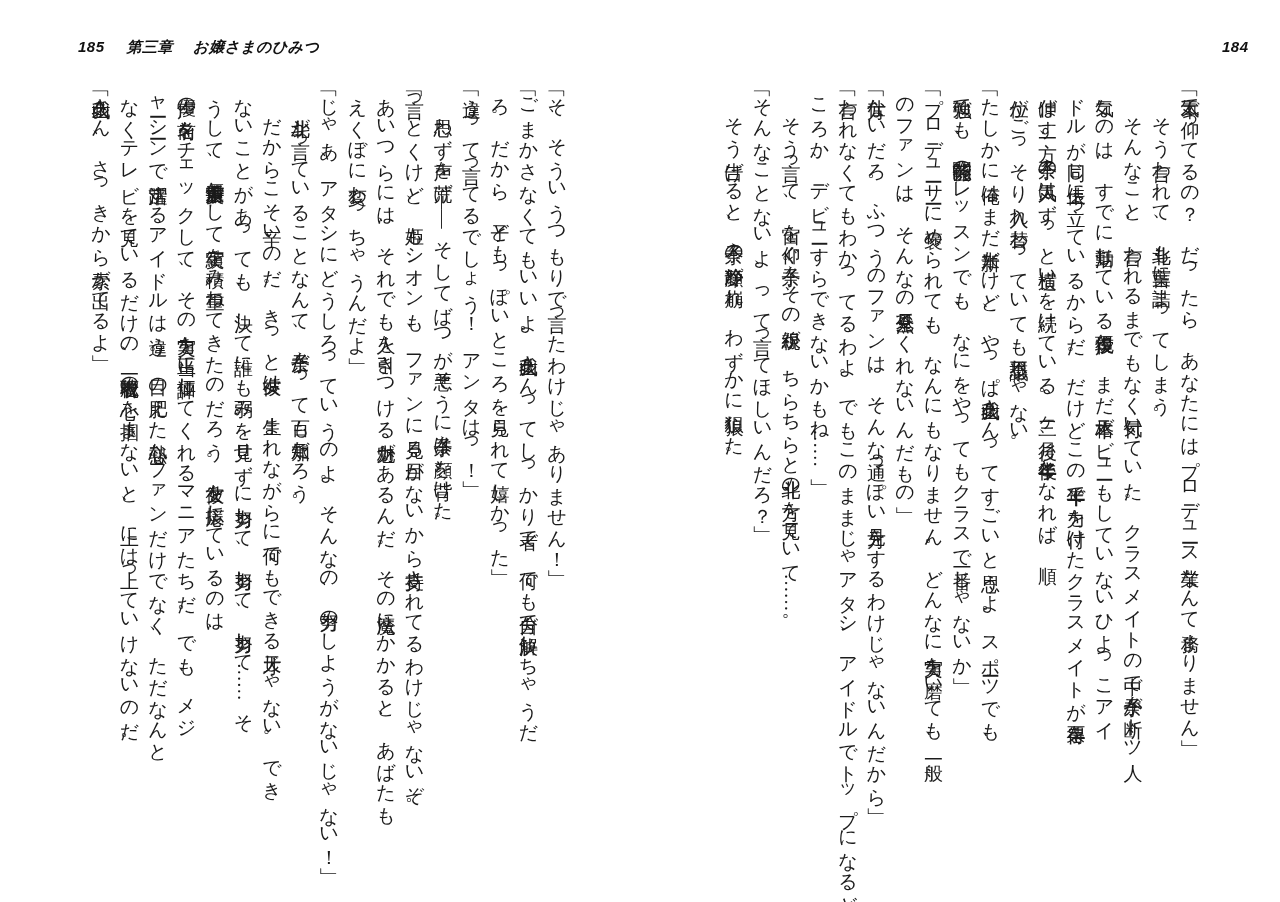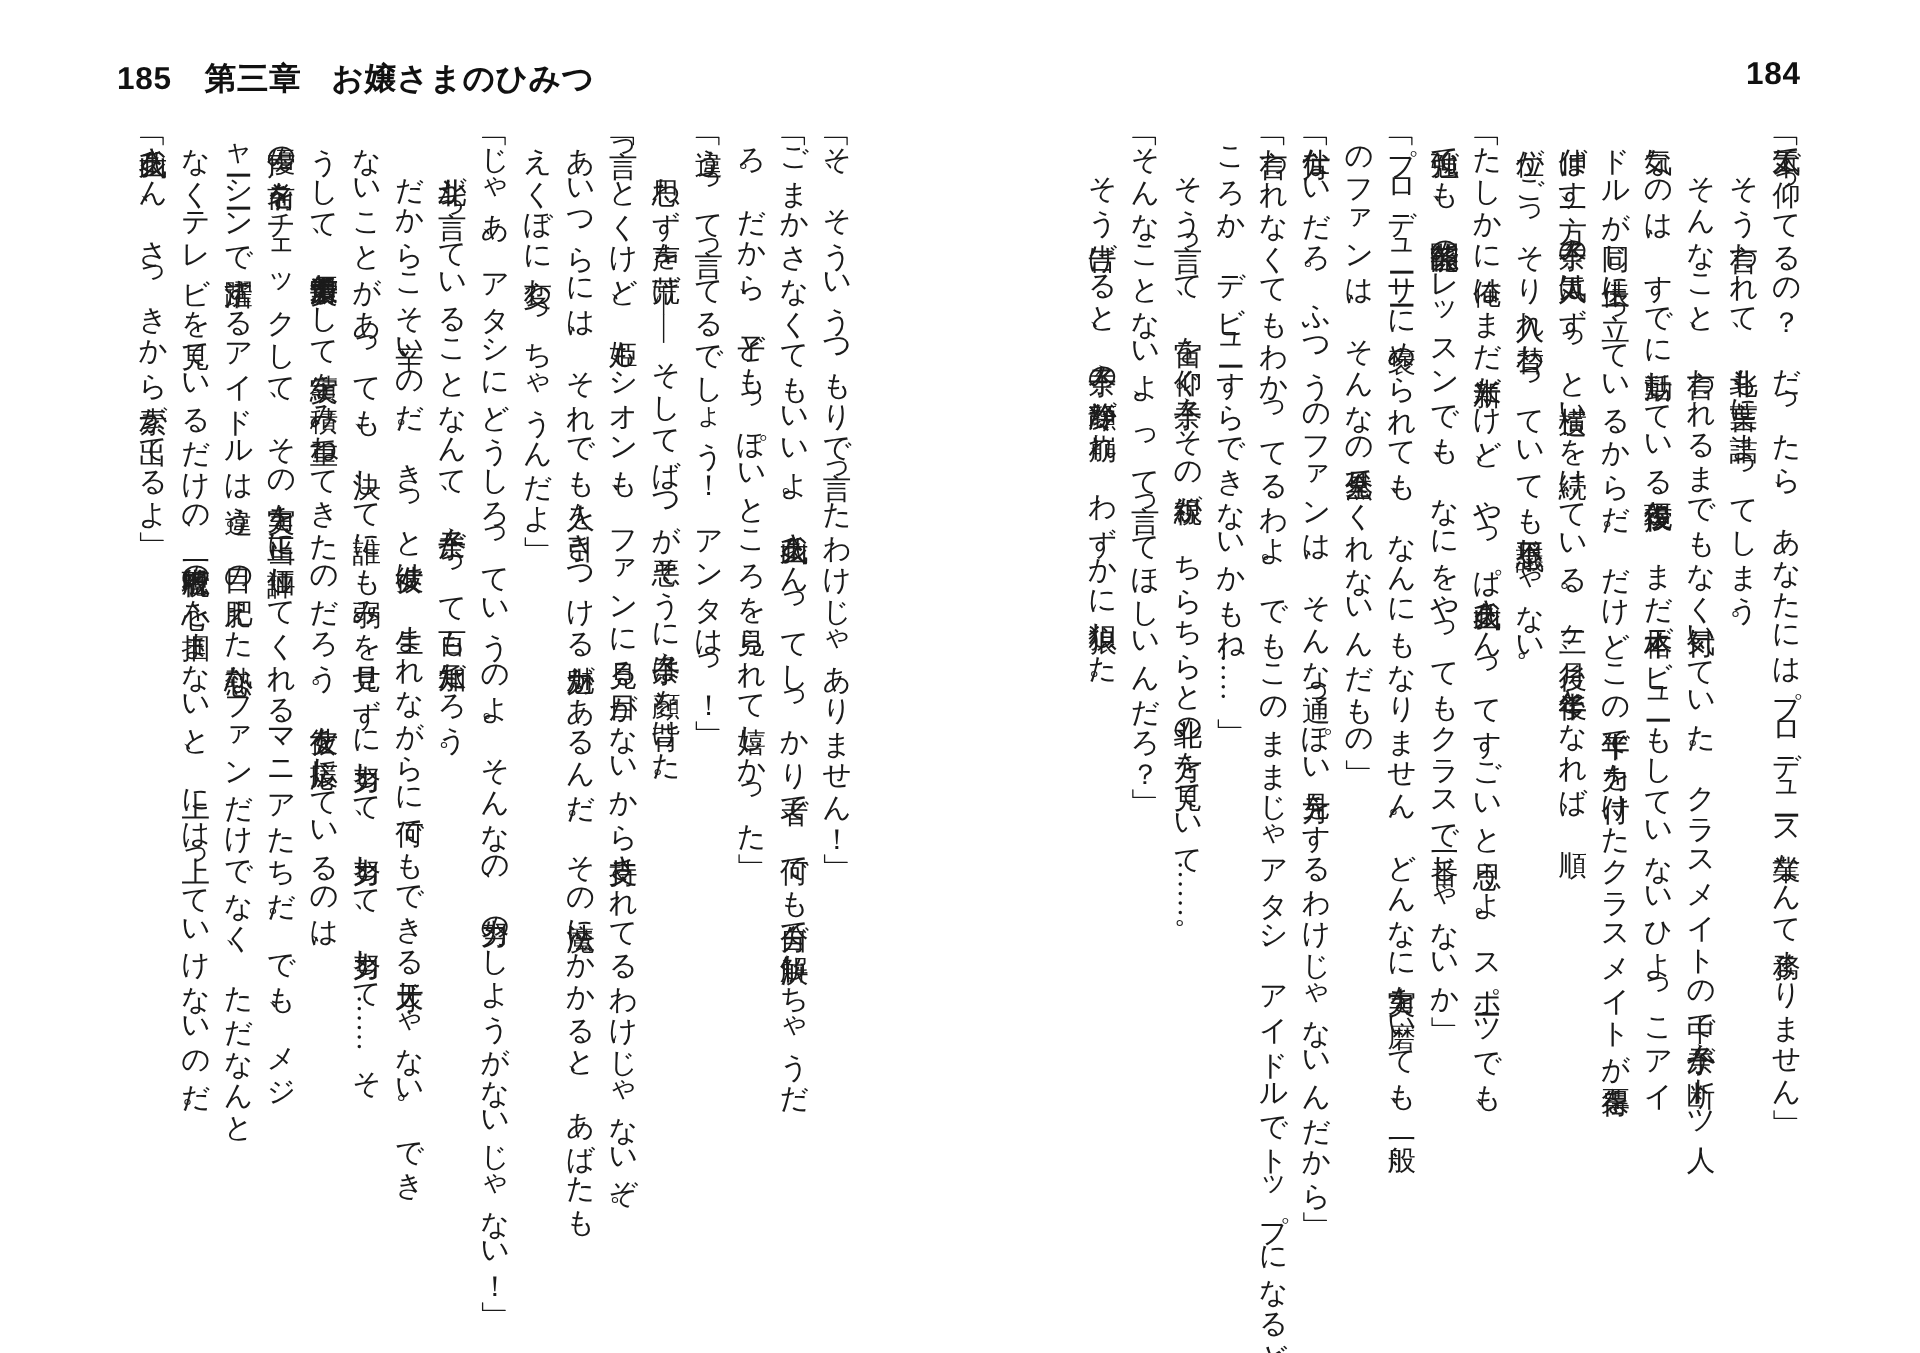--- a/index.html
+++ b/index.html
@@ -16,31 +16,32 @@
     height: 902px;
     background: #ffffff;
     font-family: "Liberation Serif", "DejaVu Serif", serif;
     color: #1a1a1a;
   }
   
   .runhead {
     position: absolute;
     top: 38px;
     font-family: "Liberation Sans", "DejaVu Sans", sans-serif;
-    font-size: 21px;
+    font-size: 15px;
     font-weight: 600;
     color: #111111;
     white-space: nowrap;
     letter-spacing: 0.5px;
+    font-style: italic;
   }
   .runhead .pagenum { font-weight: 700; }
   .runhead .chapter { margin-left: 22px; font-weight: 600; }
   .runhead .chapter-title { margin-left: 20px; font-weight: 600; }
   #head-185 { left: 78px; }
-  #head-184 { left: 1164px; }
+  #head-184 { left: 1222px; }
   
   .vbody {
     position: absolute;
     top: 85px;
     height: 790px;
     writing-mode: vertical-rl;
     text-orientation: mixed;
     font-size: 19px;
     line-height: 28.5px;
     letter-spacing: 0;

